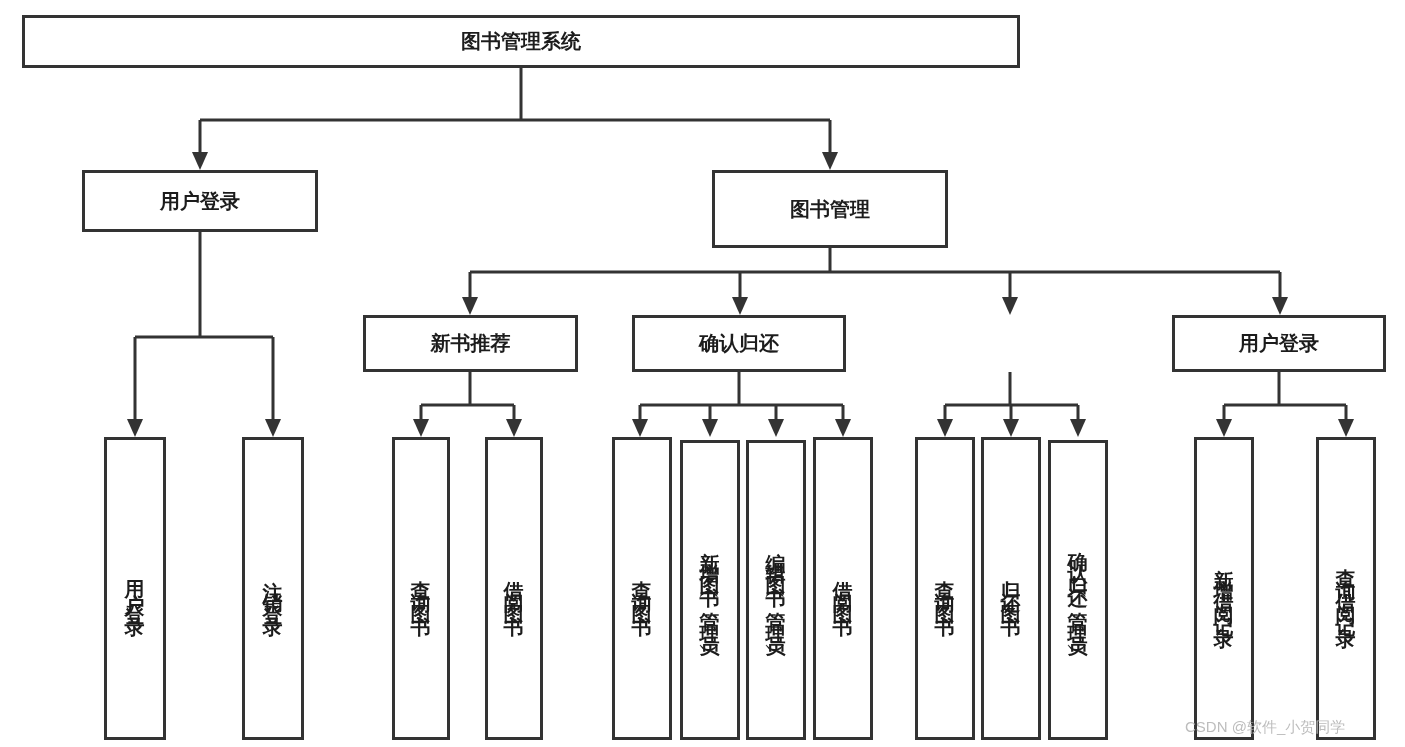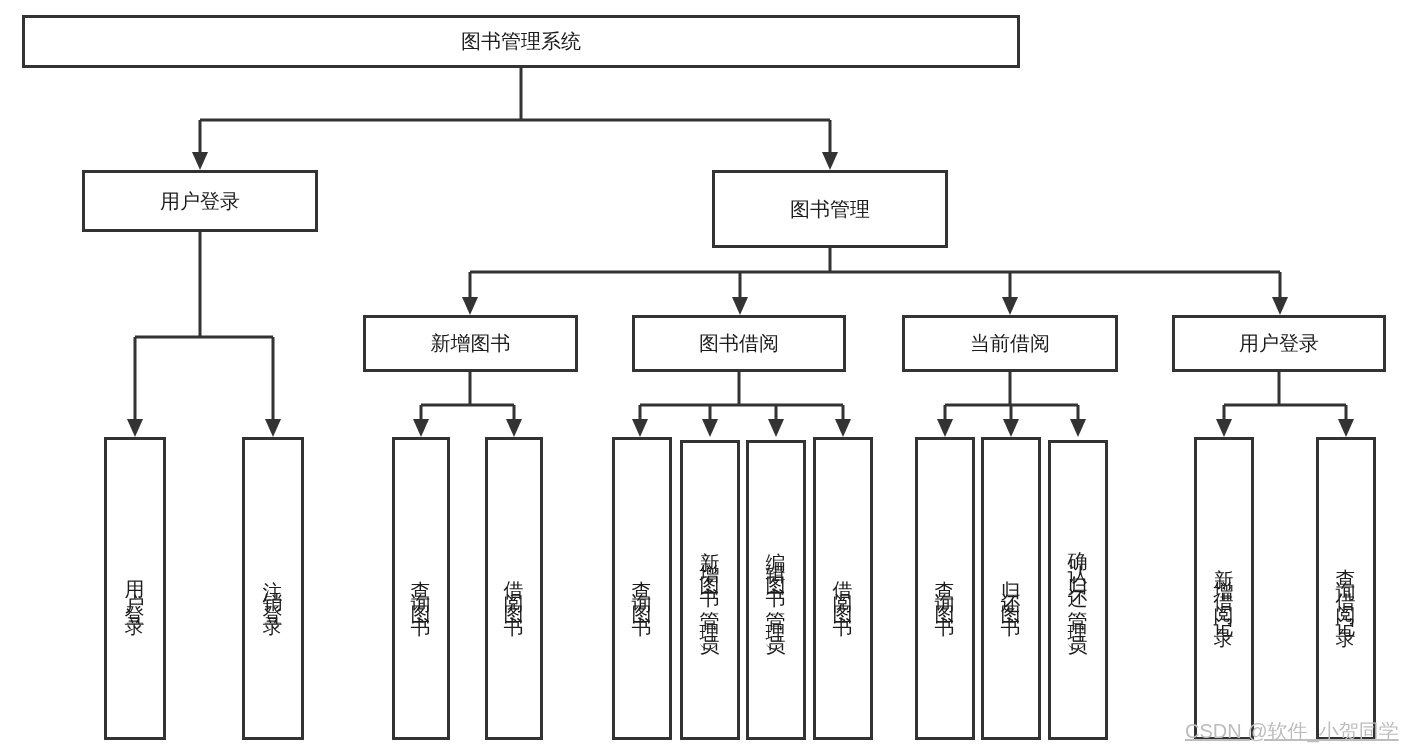--- a/index.html
+++ b/index.html
@@ -19,32 +19,32 @@
   svg.connectors path{stroke:var(--line);stroke-width:3;fill:none;}
   svg.connectors polygon{fill:var(--line);stroke:none;}
   .box{
     position:absolute;
     border:3px solid var(--line);
     background:var(--bg);
     display:flex;align-items:center;justify-content:center;
     color:var(--text);
     font-size:20px;
     text-align:center;
+    font-weight:bold;
   }
   .vbox{
     writing-mode:vertical-rl;
     letter-spacing:12px;
     line-height:1;
   }
   .watermark{
     position:absolute;
     color:var(--watermark);
-    font-size:20px;
+    font-size:15px;
     white-space:nowrap;
-    text-decoration:underline;
   }
 </style>
 </head>
 <body>
 
 <div class="stage">
 
   <svg class="connectors" viewBox="0 0 1405 747">
 
     <g>
@@ -93,23 +93,22 @@
       <polygon points="1216,419 1232,419 1224,437"></polygon>
       <polygon points="1338,419 1354,419 1346,437"></polygon>
     </g>
   </svg>
 
   <div class="box" style="left:22px;top:15px;width:998px;height:53px">图书管理系统</div>
 
   <div class="box" style="left:82px;top:170px;width:236px;height:62px">用户登录</div>
   <div class="box" style="left:712px;top:170px;width:236px;height:78px">图书管理</div>
 
-  <div class="box" style="left:363px;top:315px;width:215px;height:57px">新增图书</div>
-  <div class="box" style="left:632px;top:315px;width:214px;height:57px">图书借阅</div>
-  <div class="box" style="left:902px;top:315px;width:216px;height:57px">当前借阅</div>
+  <div class="box" style="left:363px;top:315px;width:215px;height:57px">新书推荐</div>
+  <div class="box" style="left:632px;top:315px;width:214px;height:57px">确认归还</div>
   <div class="box" style="left:1172px;top:315px;width:214px;height:57px">用户登录</div>
 
   <div class="box vbox" style="left:104px;top:437px;width:62px;height:303px">用户登录</div>
   <div class="box vbox" style="left:242px;top:437px;width:62px;height:303px">注销登录</div>
 
   <div class="box vbox" style="left:392px;top:437px;width:58px;height:303px">查询图书</div>
   <div class="box vbox" style="left:485px;top:437px;width:58px;height:303px">借阅图书</div>
 
   <div class="box vbox" style="left:612px;top:437px;width:60px;height:303px">查询图书</div>
   <div class="box vbox" style="left:680px;top:440px;width:60px;height:300px">新增图书（管理员）</div>

